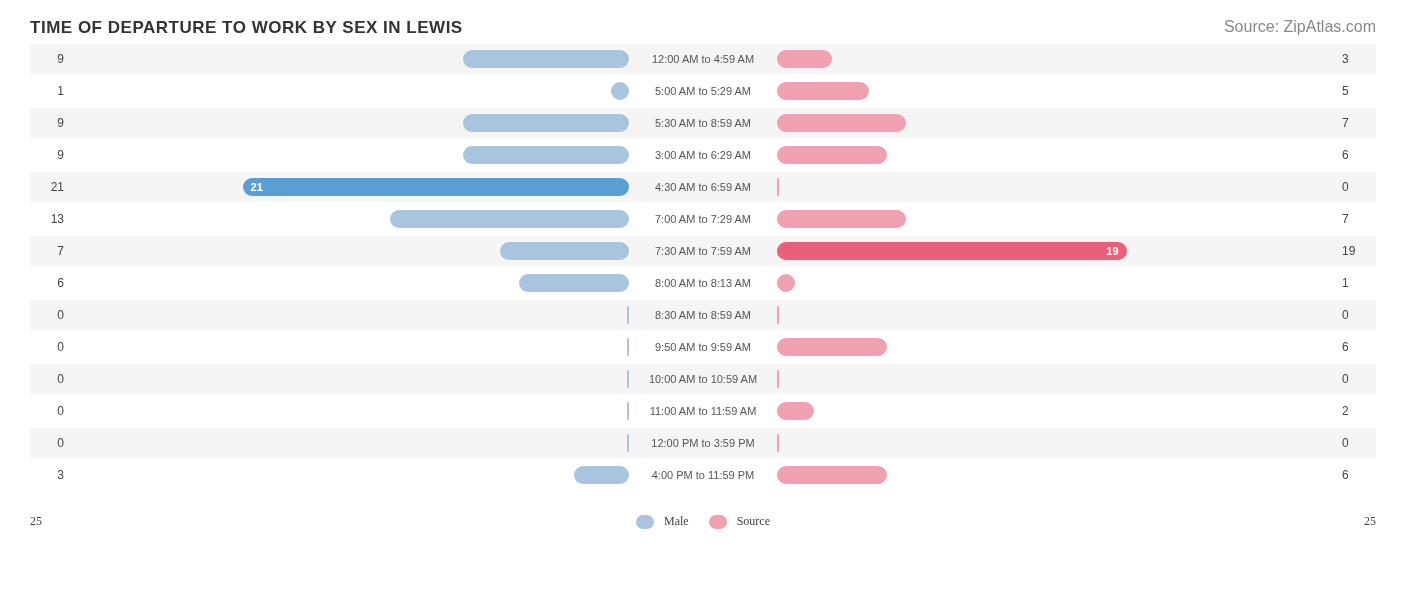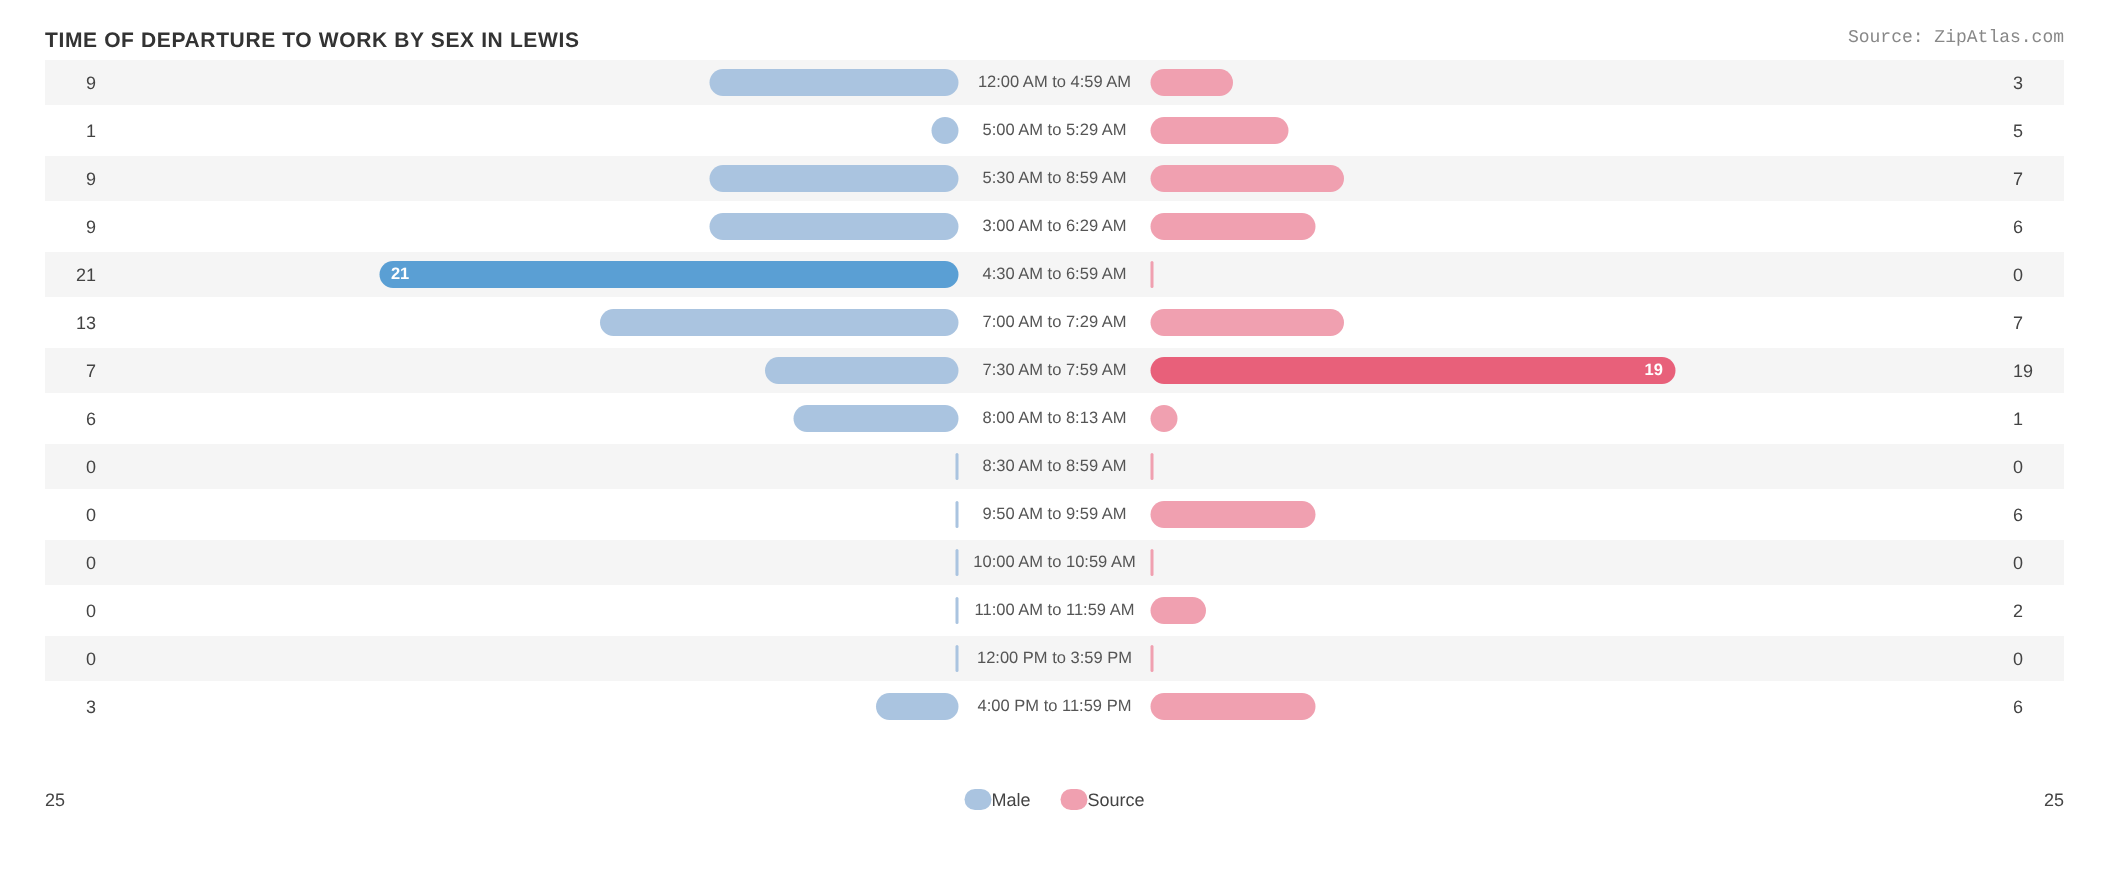--- a/index.html
+++ b/index.html
@@ -11,34 +11,33 @@
       overflow: hidden;
     }
     .chart-container {
       width: 1406px;
       height: 594px;
       background: #fff;
       padding: 18px 30px 40px 30px;
       position: relative;
     }
     .chart-title {
-      font-size: 14px;
+      font-size: 17px;
       font-weight: bold;
       color: #333;
       margin-bottom: 6px;
       text-transform: uppercase;
       letter-spacing: 0.03em;
     }
     .source-label {
       position: absolute;
       top: 18px;
       right: 30px;
-      font-size: 12px;
+      font-size: 16px;
       color: #888;
-      font-family: Liberation Mono, monospace;
     }
     .chart-area {
       position: relative;
       width: 100%;
       height: calc(100% - 70px);
     }
     .row {
       display: flex;
       align-items: center;
       height: 30px;
@@ -115,61 +114,62 @@
       font-weight: bold;
       color: #fff;
     }
     .label-accent-blue {
       background: #5a9fd4 !important;
     }
     .label-accent-pink {
       background: #e8607a !important;
     }
     .time-label {
-      width: 128px;
+      width: 148px;
       text-align: center;
       font-size: 11px;
       color: #555;
       flex-shrink: 0;
       padding: 0 4px;
     }
     .right-value {
       width: 40px;
       text-align: left;
       font-size: 12px;
       color: #444;
       padding-left: 6px;
       flex-shrink: 0;
     }
     .bottom-row {
       display: flex;
       align-items: center;
       justify-content: space-between;
-      margin-top: 20px;
+      margin-top: 4px;
       padding: 0 0;
+      font-family: Liberation Serif, serif;
     }
     .axis-label {
       font-size: 12px;
       color: #444;
       width: 40px;
     }
     .axis-label.right {
       text-align: right;
     }
     .legend {
       display: flex;
       gap: 20px;
       align-items: center;
       justify-content: center;
       flex: 1;
     }
     .legend-item {
       display: flex;
       align-items: center;
-      gap: 0;
+      gap: 10px;
       font-size: 12px;
       color: #444;
     }
     .legend-swatch {
       width: 18px;
       height: 14px;
       border-radius: 7px;
     }
     .swatch-blue { background: #aac4e0; }
     .swatch-pink { background: #f0a0b0; }

